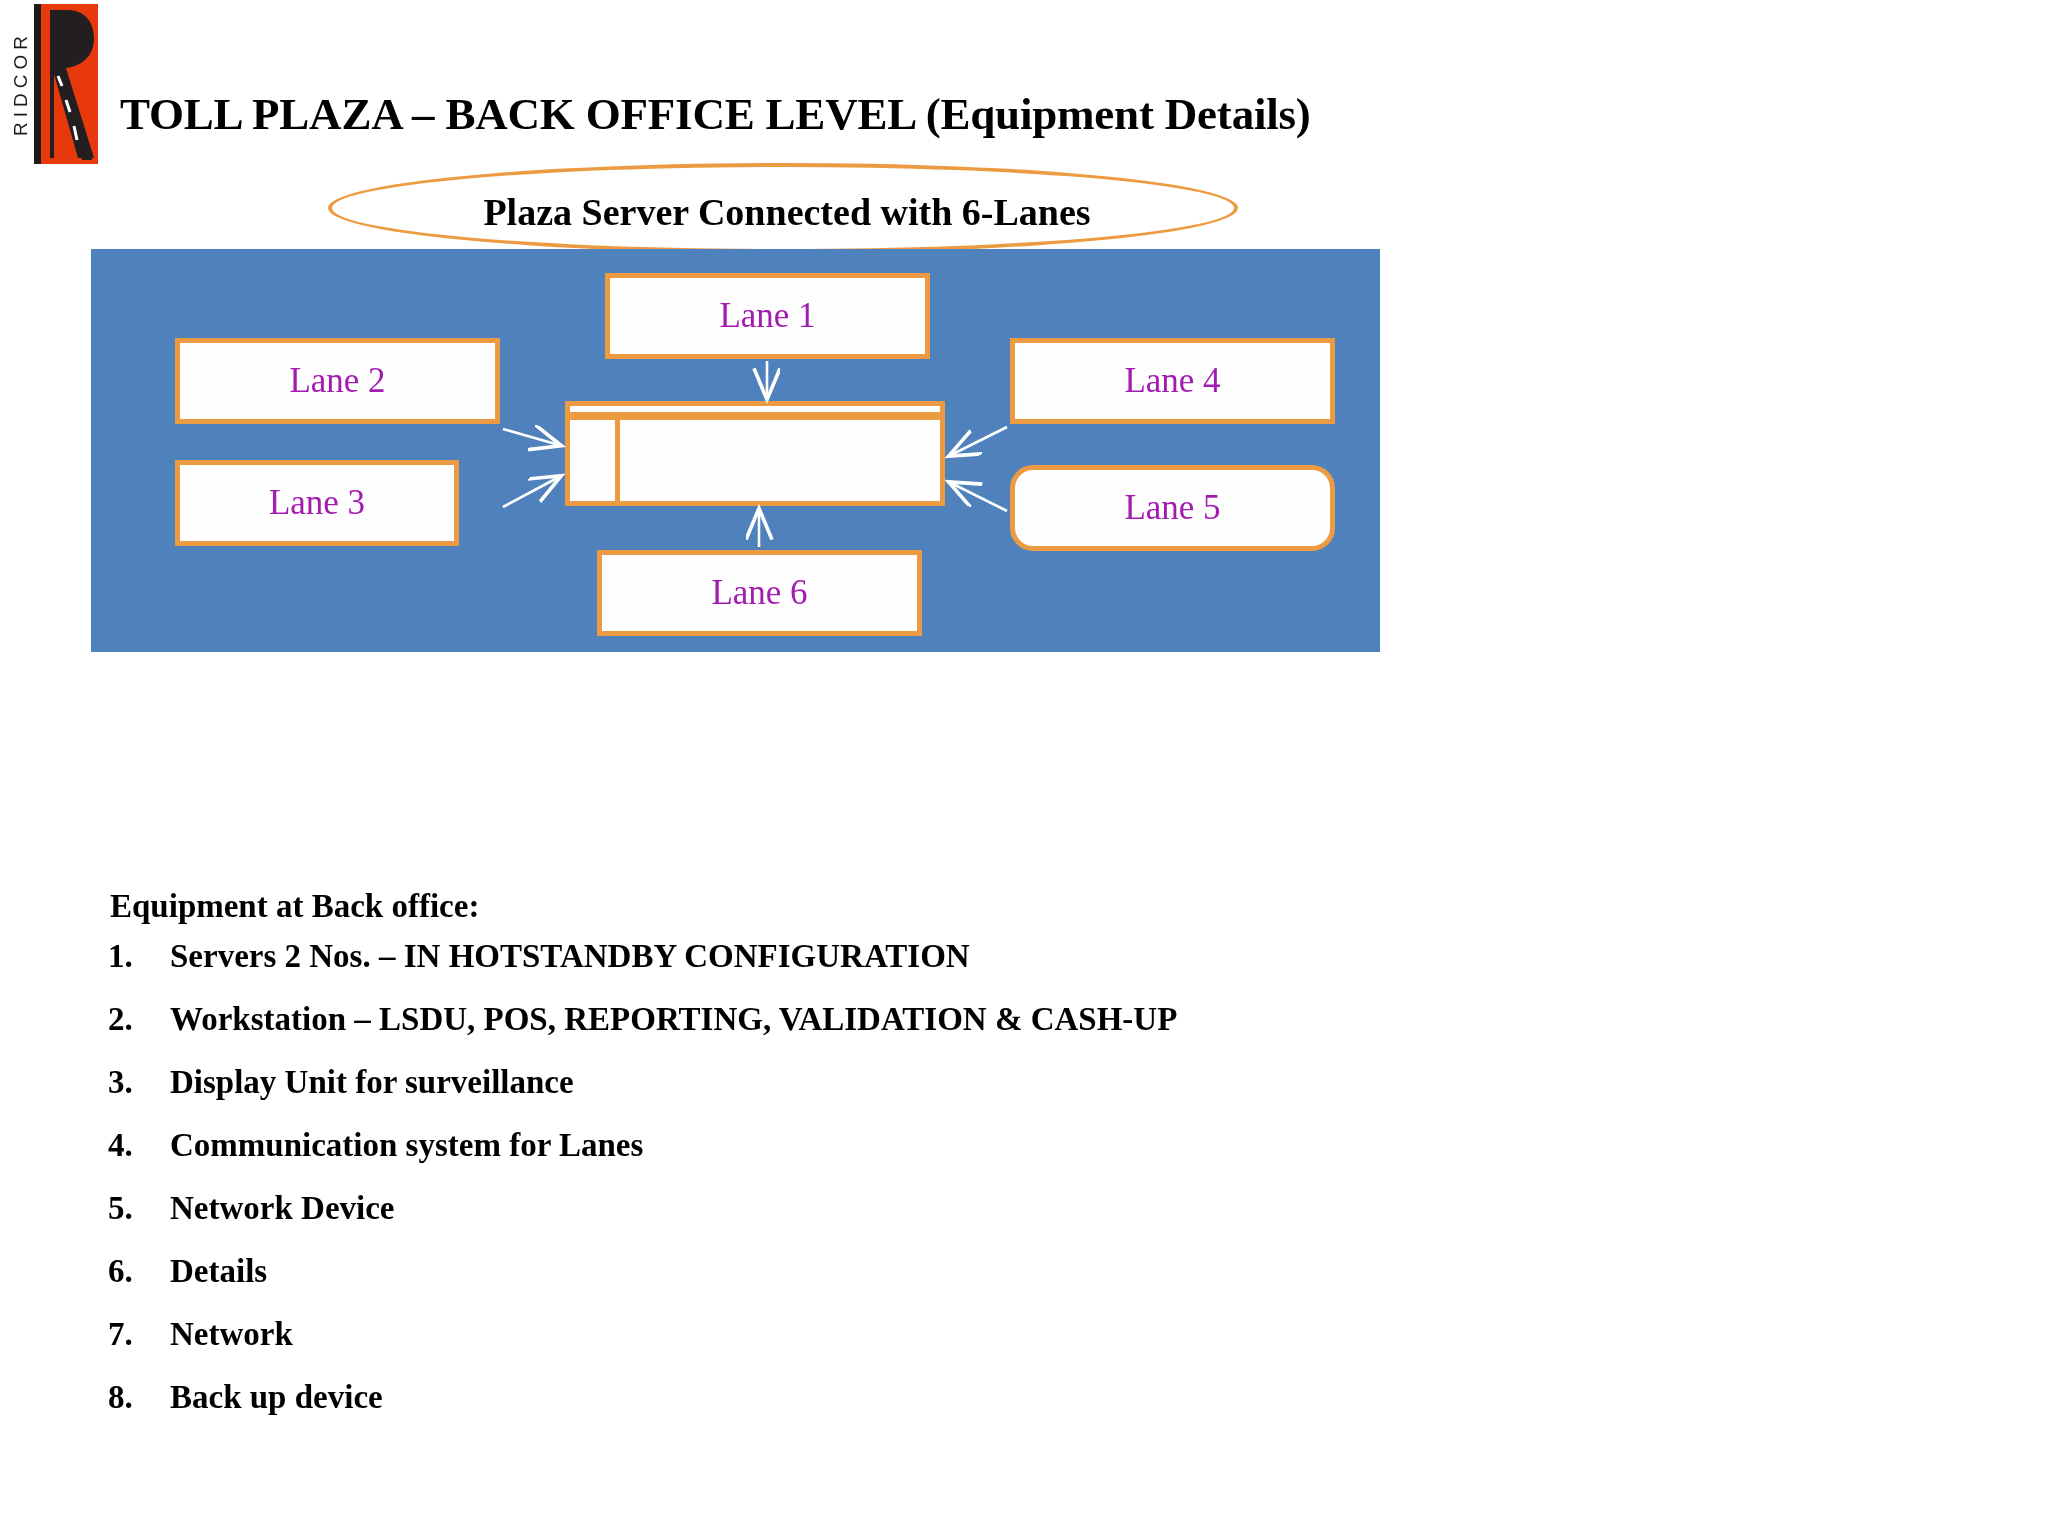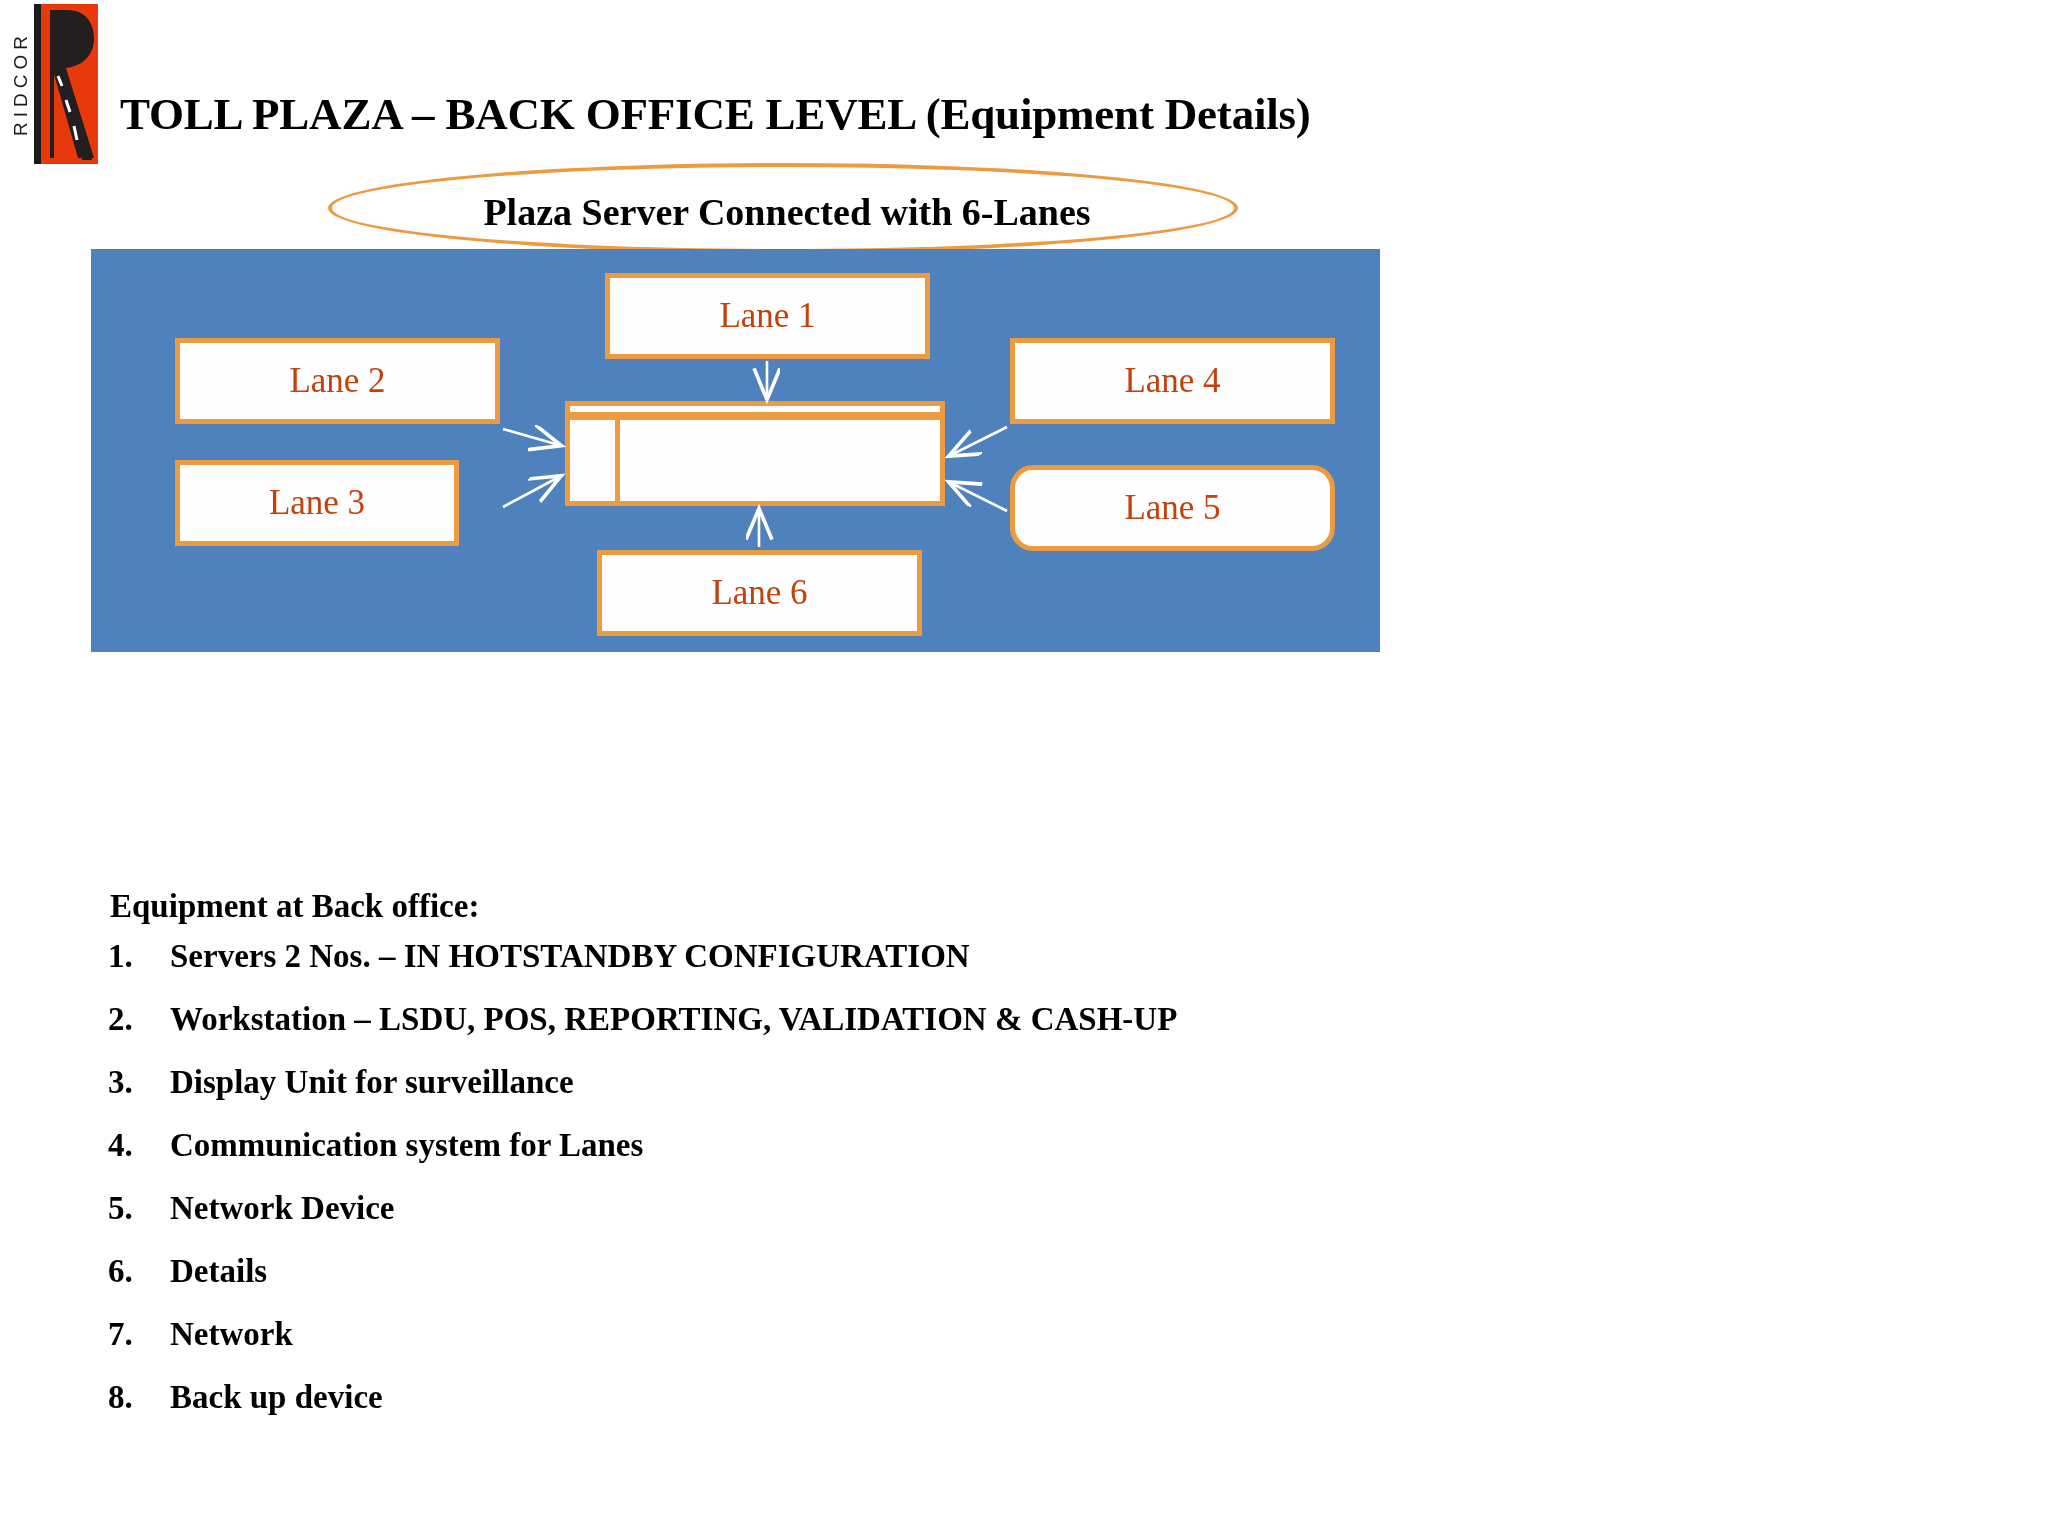--- a/index.html
+++ b/index.html
@@ -114,21 +114,21 @@
 
   .node {
     position: absolute;
     background: #FEFEFE;
     border: 5px solid #ED9B42;
     box-sizing: border-box;
     display: flex;
     align-items: center;
     justify-content: center;
     font-size: 35px;
-    color: #c2410c;
+    color: #a21caf;
     white-space: nowrap;
   }
 
   
   .lane1 { left: 514px; top: 24px;  width: 325px; height: 86px; }
   .lane2 { left: 84px;  top: 89px;  width: 325px; height: 86px; }
   .lane3 { left: 84px;  top: 211px; width: 284px; height: 86px; }
   .lane4 { left: 919px; top: 89px;  width: 325px; height: 86px; }
   .lane5 { left: 919px; top: 216px; width: 325px; height: 86px; border-radius: 23px; }
   .lane6 { left: 506px; top: 301px; width: 325px; height: 86px; }

